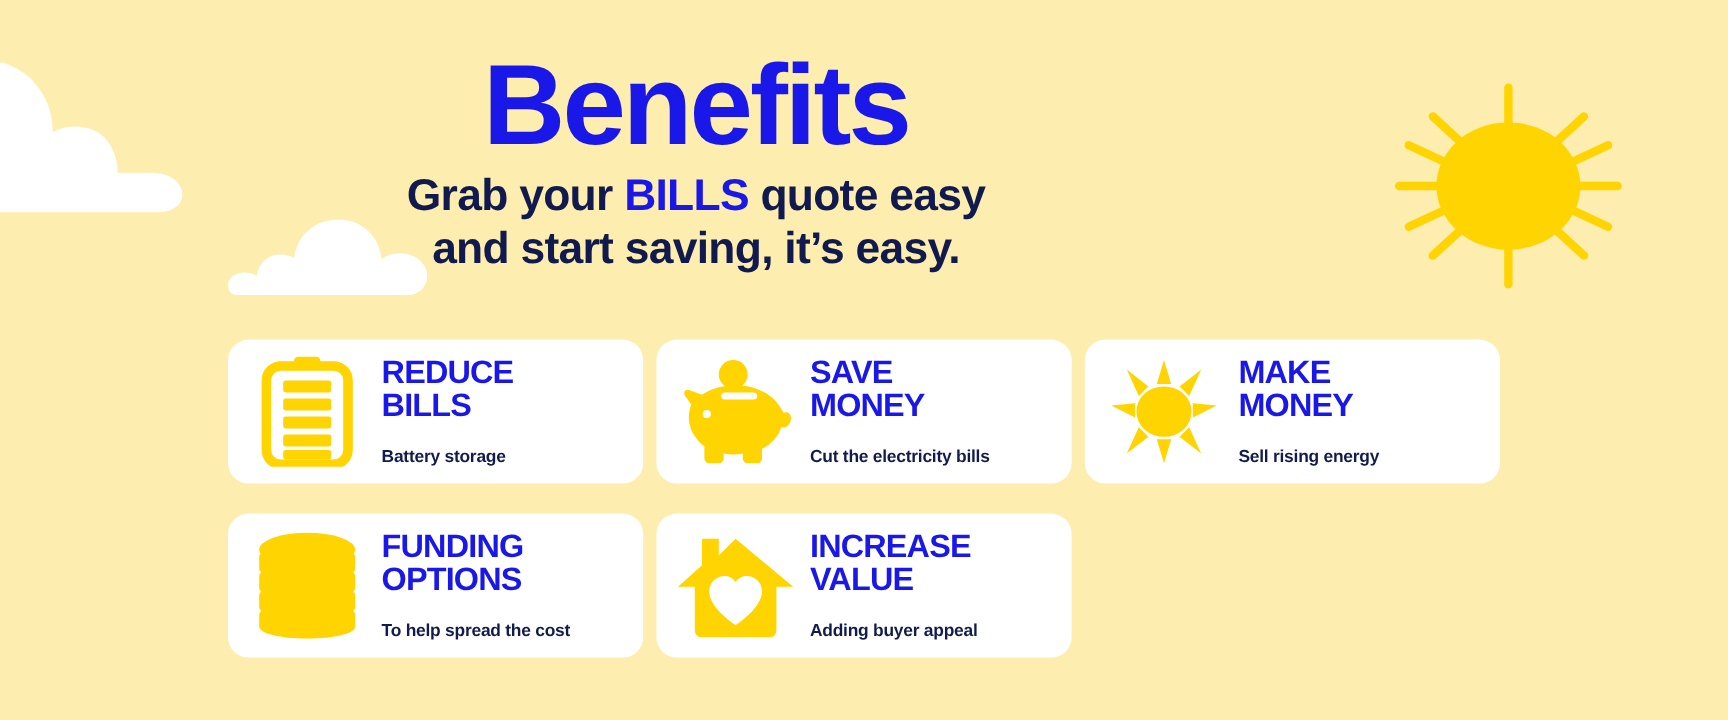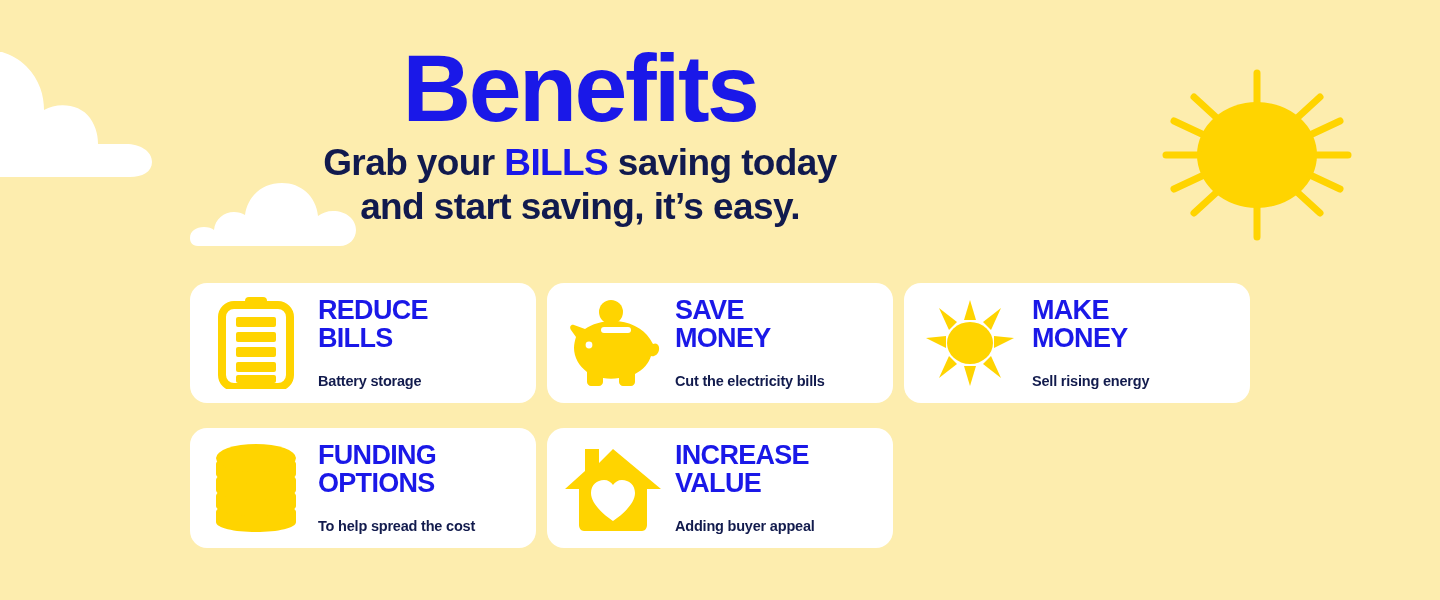--- a/index.html
+++ b/index.html
@@ -123,21 +123,21 @@
         <line x1="56" y1="120" x2="26" y2="134"></line>
       </g>
     </svg>
   </div>
 
 </div>
 
 <div class="header">
   <div class="title">Benefits</div>
   <div class="subtitle">
-    <span>Grab your </span><span class="hl">BILLS</span><span> saving today</span><br>
+    <span>Grab your </span><span class="hl">BILLS</span><span> quote easy</span><br>
     <span>and start saving, it’s easy.</span>
   </div>
 </div>
 
 <div class="grid">
 
   <div class="card">
     <div class="card-icon">
       <svg width="80" height="92" viewBox="0 0 80 92">
         <rect x="29" y="0" width="22" height="10" rx="4" fill="#FFD400"></rect>

